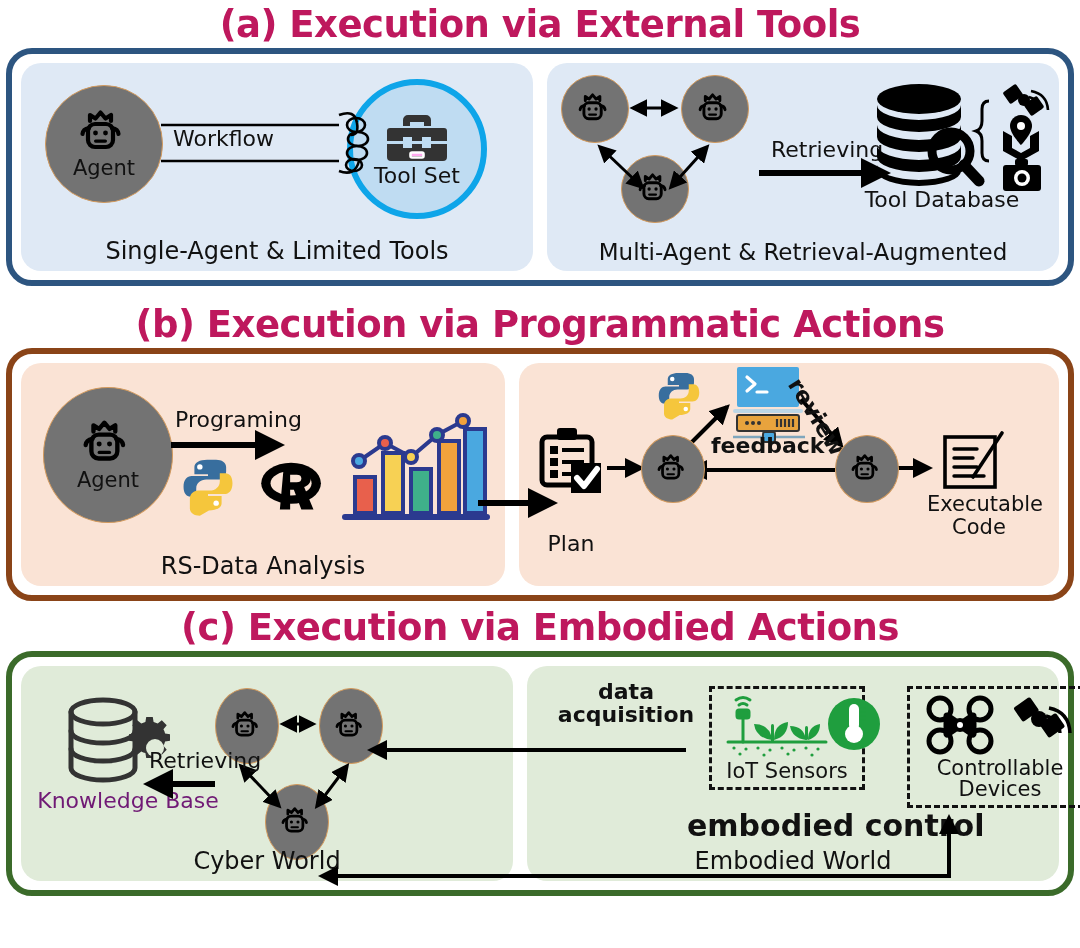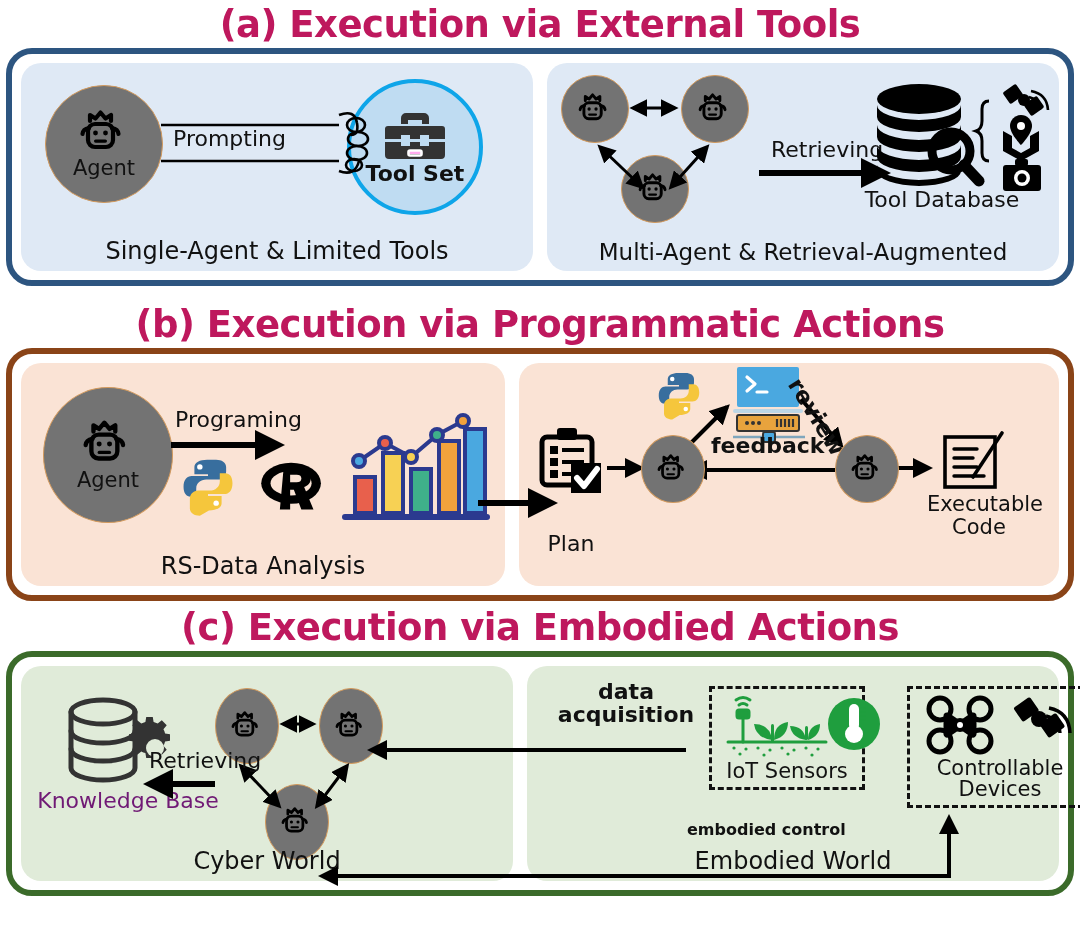--- a/index.html
+++ b/index.html
@@ -42,22 +42,22 @@
   .stage{position:absolute;inset:0;}
 
   
   .agent{
     position:absolute;border-radius:50%;background:#737373;border:1.5px solid #d39a5d;
     display:flex;flex-direction:column;align-items:center;justify-content:center;
   }
   .agent .alabel{font-size:21px;color:#111;margin-top:-2px;}
 
   .circ-blue{
-    position:absolute;border-radius:50%;background:#bfdcf2;border:4px solid #0ea5e9;
-    display:flex;flex-direction:column;align-items:center;justify-content:center;font-weight:bold;
+    position:absolute;border-radius:50%;background:#bfdcf2;border:6px solid #0ea5e9;
+    display:flex;flex-direction:column;align-items:center;justify-content:center;
   }
   .circ-blue .alabel{font-size:22px;color:#111;margin-top:-2px;}
 
   .lbl{position:absolute;font-size:22px;color:#111;white-space:nowrap;}
   .lbl.b{font-weight:bold;}
   .lbl.c{text-align:center;white-space:normal;line-height:1.05;}
 
   .dashbox{position:absolute;box-sizing:border-box;border:3px dashed #111;}
   .dashbox .dlabel{
     position:absolute;left:0;right:0;bottom:4px;text-align:center;font-size:21px;color:#111;
@@ -118,21 +118,21 @@
             <path d="M140 98 L318 98" stroke="#000" stroke-width="2.6" fill="none"></path>
             <path d="M318 52 q16 -6 18 8 q2 12 -6 12" stroke="#000" stroke-width="2.6" fill="none"></path>
             <path d="M318 108 q16 6 20 -10" stroke="#000" stroke-width="2.6" fill="none"></path>
             <g stroke="#000" stroke-width="2.6" fill="none">
               <ellipse cx="335" cy="62" rx="9" ry="7"></ellipse>
               <ellipse cx="337" cy="76" rx="10" ry="7"></ellipse>
               <ellipse cx="336" cy="90" rx="10" ry="7"></ellipse>
               <ellipse cx="333" cy="102" rx="8" ry="6"></ellipse>
             </g>
           </svg>
-          <div class="lbl" style="left:152px;top:63px;">Prompting</div>
+          <div class="lbl" style="left:152px;top:63px;">Workflow</div>
 
           <div class="panel-caption">Single-Agent &amp; Limited Tools</div>
         </div>
       </div>
 
       <div class="panel panel-a">
         <div class="stage">
 
           <div class="agent" style="left:14px;top:12px;width:66px;height:66px;">
             <span>
@@ -630,21 +630,21 @@
                 <path d="M126 21 q13 3 14 17" fill="none" stroke="#000" stroke-width="3.4"></path>
                 <path d="M129 13 q20 4 21 25" fill="none" stroke="#000" stroke-width="3.4"></path>
               </g>
             </svg>
             <div class="dlabel">
               <span>Controllable</span><br>
               <span>Devices</span>
             </div>
           </div>
 
-          <div class="lbl b" style="left:160px;top:154px;font-size:16px;">embodied control</div>
+          <div class="lbl b" style="left:160px;top:142px;font-size:30px;">embodied control</div>
 
           <div class="panel-caption" style="bottom:6px;">Embodied World</div>
         </div>
       </div>
     </div>
   </div>
 
   <svg class="ovl" width="1080" height="948" style="left:0;top:0;z-index:6;">
     <defs>
       <marker id="arE" viewBox="0 0 10 10" refX="8" refY="5" markerWidth="5" markerHeight="5" orient="auto">

